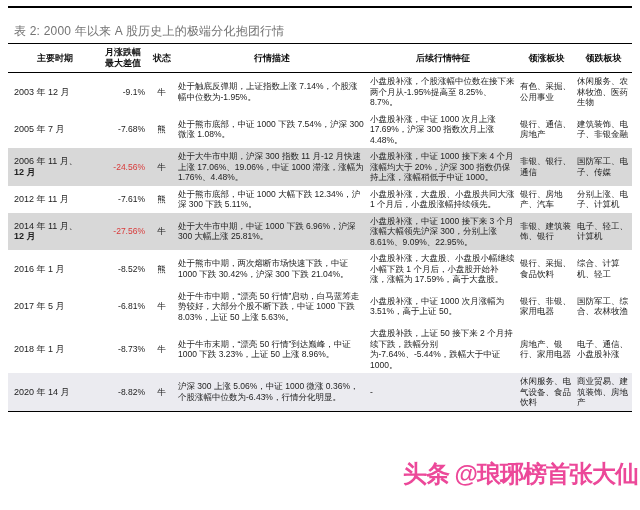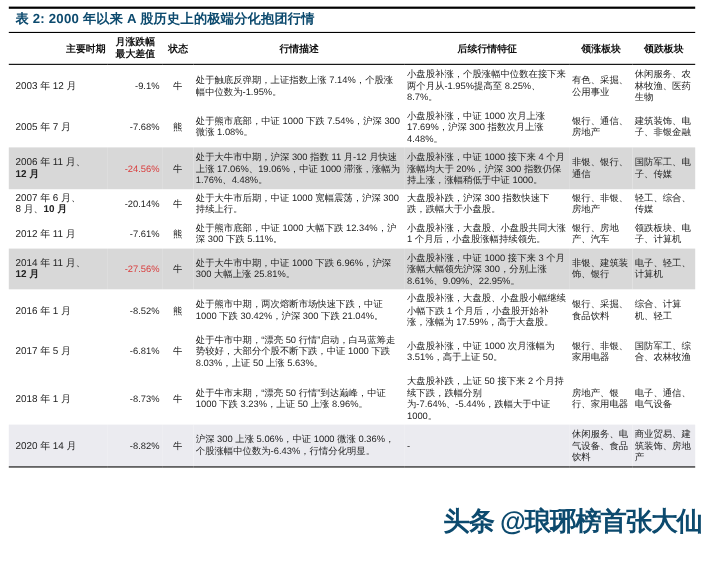--- a/index.html
+++ b/index.html
@@ -4,53 +4,53 @@
 <style>
   html,body{margin:0;padding:0;}
   body{
     width:640px;height:510px;position:relative;background:#ffffff;
     font-family:"Liberation Sans","DejaVu Sans",sans-serif;
     color:#222;overflow:hidden;
   }
   .sheet{position:absolute;left:8px;top:6px;width:624px;}
   .top-rule{border-top:2.5px solid #000;}
   .title{
-    font-size:12px;font-weight:bold;color:#0c4a6e;
-    padding:1px 4px 3px 6px;border-bottom:1.5px solid #000;
+    font-size:12px;font-weight:normal;color:#737373;
+    padding:15px 4px 3px 6px;border-bottom:1.5px solid #000;
     letter-spacing:0.2px;
   }
   table{border-collapse:collapse;table-layout:fixed;width:624px;}
   col.c-period{width:90px;}
   col.c-value{width:50px;}
   col.c-status{width:28px;}
   col.c-desc{width:192px;}
   col.c-follow{width:150px;}
   col.c-lead{width:57px;}
   col.c-lag{width:57px;}
   thead th{
     font-size:9px;font-weight:bold;color:#111;
     padding:3px 2px;border-bottom:1.2px solid #000;
     vertical-align:middle;line-height:11px;text-align:center;
   }
-  thead th.h-period{text-align:right;padding-left:6px;}
+  thead th.h-period{text-align:center;padding-left:6px;}
   tbody td{
     font-size:8.5px;line-height:10.5px;vertical-align:middle;
     padding:3px 3px 3px 2px;color:#222;
   }
   tbody tr:last-child td{border-bottom:1px solid #000;}
   td.cell-period{padding-left:6px;font-size:9px;}
   td.cell-value{text-align:right;}
   td.cell-status{text-align:center;}
   td.cell-value.red{color:#d93a3a;}
   .p2b{font-weight:bold;text-align:right;}
   tr.hl-dark td{background:#d8d8d8;}
   tr.hl-light td{background:#ebebf0;}
   .watermark{
     position:absolute;right:2px;top:458px;z-index:5;
-    font-size:24px;font-weight:bold;color:#0c4a6e;
+    font-size:24px;font-weight:bold;color:#ec4899;
     letter-spacing:-1px;white-space:nowrap;
     text-shadow:0 0 2px rgba(255,255,255,.7);
   }
 </style>
 </head>
 <body>
 
 <div class="sheet">
   <div class="top-rule"></div>
   <div class="title">表 2:  2000 年以来 A 股历史上的极端分化抱团行情</div>
@@ -111,41 +111,29 @@
     </td>
     <td class="cell-value red">-24.56%</td>
     <td class="cell-status">牛</td>
     <td class="cell-desc">处于大牛市中期，沪深 300 指数 11 月-12 月快速上涨 17.06%、19.06%，中证 1000 滞涨，涨幅为 1.76%、4.48%。</td>
     <td class="cell-follow">小盘股补涨，中证 1000 接下来 4 个月涨幅均大于 20%，沪深 300 指数仍保持上涨，涨幅稍低于中证 1000。</td>
     <td class="cell-lead">非银、银行、通信</td>
     <td class="cell-lag">国防军工、电子、传媒</td>
   </tr>
         <tr>
     <td class="cell-period">
-      <span>2007 年 6 月、</span><br>
-      <span>8 月、</span><span class="p2b">10 月</span>
-    </td>
-    <td class="cell-value">-20.14%</td>
-    <td class="cell-status">牛</td>
-    <td class="cell-desc">处于大牛市后期，中证 1000 宽幅震荡，沪深 300 持续上行。</td>
-    <td class="cell-follow">大盘股补跌，沪深 300 指数快速下跌，跌幅大于小盘股。</td>
-    <td class="cell-lead">银行、非银、房地产</td>
-    <td class="cell-lag">轻工、综合、传媒</td>
-  </tr>
-        <tr>
-    <td class="cell-period">
       <span>2012 年 11 月</span>
       <span></span><span class="p2b"></span>
     </td>
     <td class="cell-value">-7.61%</td>
     <td class="cell-status">熊</td>
     <td class="cell-desc">处于熊市底部，中证 1000 大幅下跌 12.34%，沪深 300 下跌 5.11%。</td>
     <td class="cell-follow">小盘股补涨，大盘股、小盘股共同大涨 1 个月后，小盘股涨幅持续领先。</td>
     <td class="cell-lead">银行、房地产、汽车</td>
-    <td class="cell-lag">领跌板块、电子、计算机</td>
+    <td class="cell-lag">分别上涨、电子、计算机</td>
   </tr>
         <tr class="hl-dark">
     <td class="cell-period">
       <span>2014 年 11 月、</span><br>
       <span></span><span class="p2b">12 月</span>
     </td>
     <td class="cell-value red">-27.56%</td>
     <td class="cell-status">牛</td>
     <td class="cell-desc">处于大牛市中期，中证 1000 下跌 6.96%，沪深 300 大幅上涨 25.81%。</td>
     <td class="cell-follow">小盘股补涨，中证 1000 接下来 3 个月涨幅大幅领先沪深 300，分别上涨 8.61%、9.09%、22.95%。</td>
@@ -179,21 +167,21 @@
         <tr>
     <td class="cell-period">
       <span>2018 年 1 月</span>
       <span></span><span class="p2b"></span>
     </td>
     <td class="cell-value">-8.73%</td>
     <td class="cell-status">牛</td>
     <td class="cell-desc">处于牛市末期，“漂亮 50 行情”到达巅峰，中证 1000 下跌 3.23%，上证 50 上涨 8.96%。</td>
     <td class="cell-follow">大盘股补跌，上证 50 接下来 2 个月持续下跌，跌幅分别为-7.64%、-5.44%，跌幅大于中证 1000。</td>
     <td class="cell-lead">房地产、银行、家用电器</td>
-    <td class="cell-lag">电子、通信、电气设备</td>
+    <td class="cell-lag">电子、通信、小盘股补涨</td>
   </tr>
         <tr class="hl-light">
     <td class="cell-period">
       <span>2020 年 14 月</span>
       <span></span><span class="p2b"></span>
     </td>
     <td class="cell-value">-8.82%</td>
     <td class="cell-status">牛</td>
     <td class="cell-desc">沪深 300 上涨 5.06%，中证 1000 微涨 0.36%，个股涨幅中位数为-6.43%，行情分化明显。</td>
     <td class="cell-follow">-</td>

